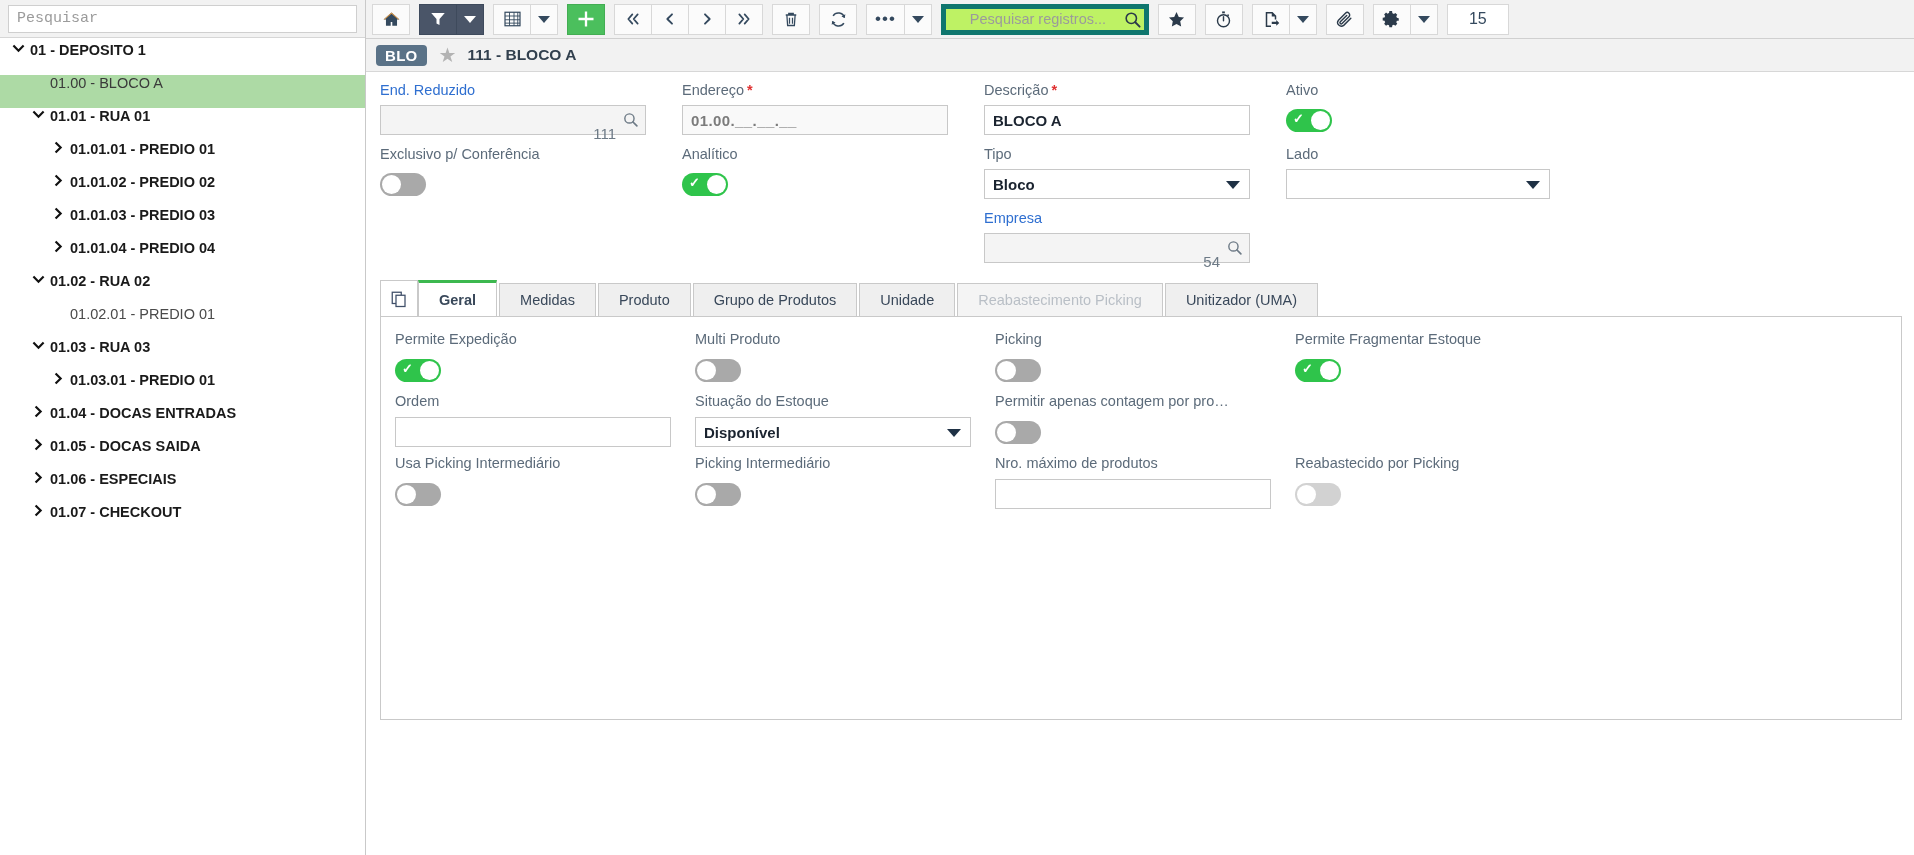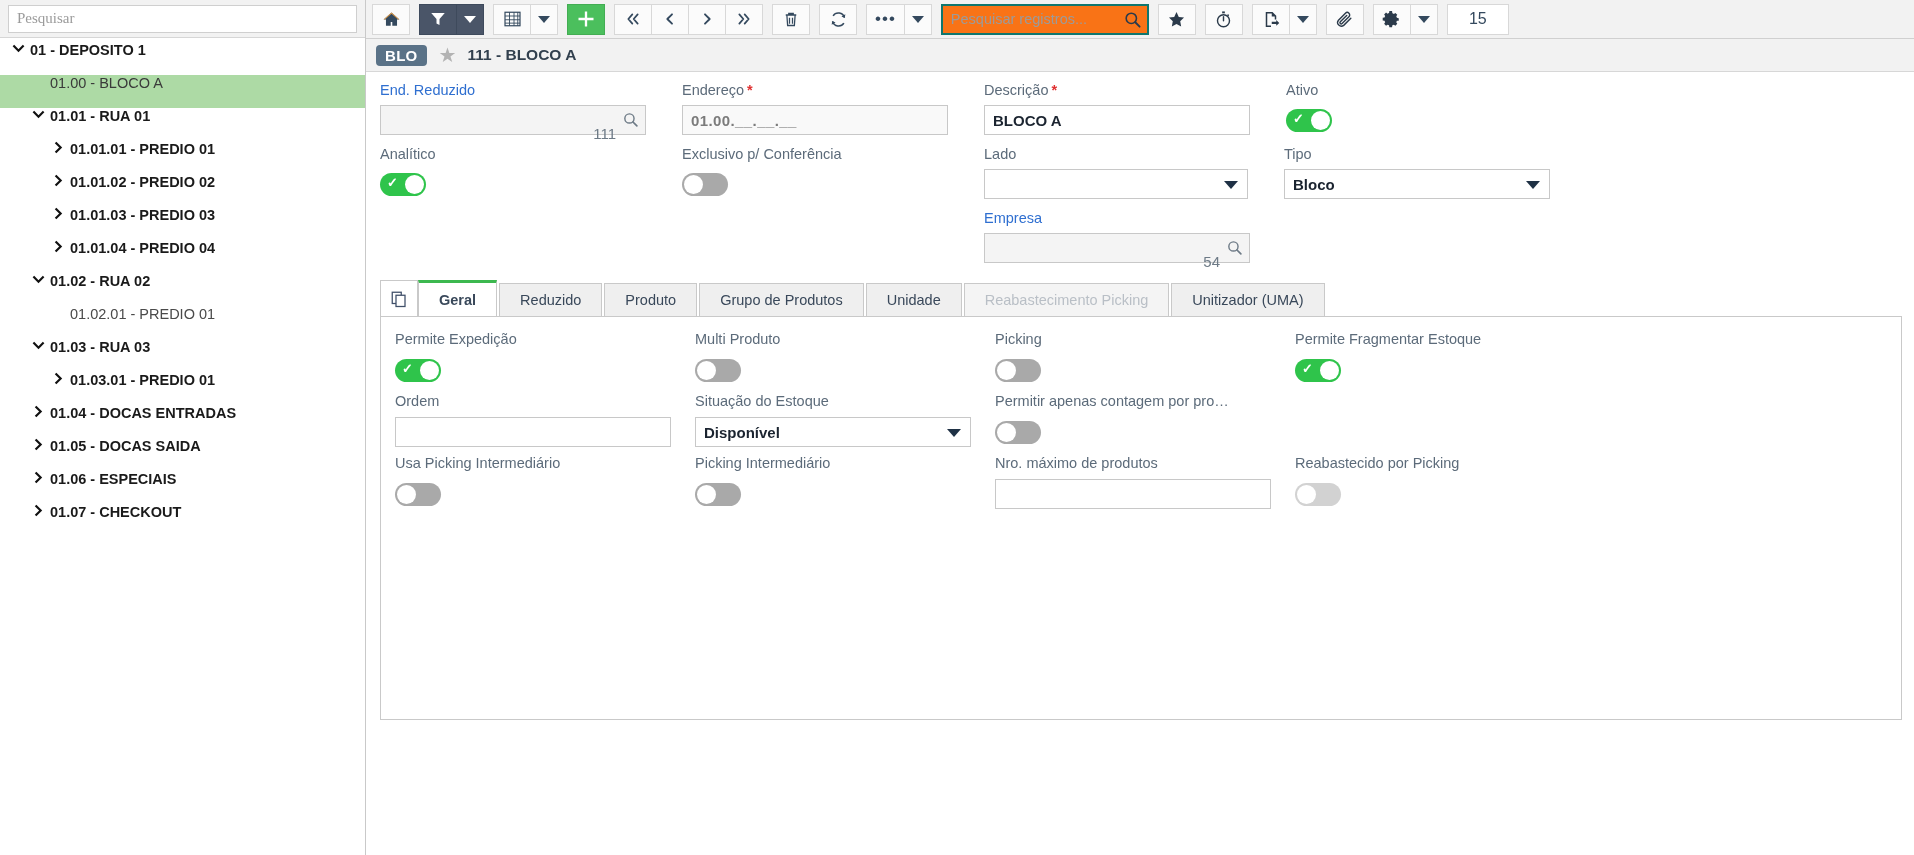--- a/index.html
+++ b/index.html
@@ -26,21 +26,21 @@
     background: #f2f2f2;
     border-bottom: 1px solid #d6d6d6;
     display: flex; align-items: center;
     padding: 0 8px;
   }
   .sidebar-search {
     width: 100%; height: 28px;
     border: 1px solid #cfcfcf;
     background: #fff;
     font-size: 15px;
-    font-family: Liberation Serif, serif;
+    font-family: Liberation Mono, monospace;
     color: #3b4a5a;
     padding: 0 8px;
     outline: none;
   }
   .sidebar-search::placeholder { color: #9b9b9b; }
   .tree { flex: 1; overflow: hidden; padding-top: 4px; }
   .tree-node {
     display: flex; align-items: flex-start;
     height: 33px;
     font-size: 14.5px;
@@ -97,26 +97,26 @@
     border-left: 6px solid transparent;
     border-right: 6px solid transparent;
     border-top: 7px solid #34495e;
   }
   .tbtn.dark .caret-tri { border-top-color: #fff; }
   .search-records {
     position: relative; margin-right: 9px;
   }
   .search-records input {
     width: 208px; height: 31px;
-    border: 2px solid #0f766e;
-    background: #f97316;
+    border: 5px solid #0f766e;
+    background: #bef264;
     font-size: 14.5px;
     font-family: "Liberation Sans", sans-serif;
     color: #3b4a5a;
-    padding: 0 32px 0 8px;
+    padding: 0 32px 0 24px;
     outline: none;
   }
   .search-records input::placeholder { color: #9b9b9b; }
   .search-records .mag {
     position: absolute; right: 7px; top: 6px;
     pointer-events: none;
   }
   .page-num {
     height: 31px; width: 62px;
     border: 1px solid #d8d8d8; background: #fff;
@@ -618,50 +618,50 @@
             <span class="toggle on">
                 <span class="knob"></span>
               </span>
           </div>
         </div>
       </div>
 
       <div class="row-gap"></div>
 
       <div class="form-row">
+        <div class="fcol c2">
+          <div class="flabel">Exclusivo p/ Conferência</div>
+          <div class="tg-slot">
+            <span class="toggle">
+                <span class="knob"></span>
+              </span>
+          </div>
+        </div>
+
         <div class="fcol c1">
           <div class="flabel">Analítico</div>
           <div class="tg-slot">
             <span class="toggle on">
                 <span class="knob"></span>
               </span>
           </div>
         </div>
 
-        <div class="fcol c2">
-          <div class="flabel">Exclusivo p/ Conferência</div>
-          <div class="tg-slot">
-            <span class="toggle">
-                <span class="knob"></span>
-              </span>
+        <div class="fcol c3">
+          <div class="flabel">Tipo</div>
+          <div class="sel-wrap">
+            <input class="fld" type="text" readonly="" value="Bloco" style="">
+            <span class="sel-tri"></span>
           </div>
         </div>
 
         <div class="fcol c4">
           <div class="flabel">Lado</div>
           <div class="sel-wrap">
             <input class="fld" type="text" readonly="" value="" style="">
-            <span class="sel-tri"></span>
-          </div>
-        </div>
-
-        <div class="fcol c3">
-          <div class="flabel">Tipo</div>
-          <div class="sel-wrap">
-            <input class="fld" type="text" readonly="" value="Bloco" style="">
             <span class="sel-tri"></span>
           </div>
         </div>
       </div>
 
       <div class="row-gap"></div>
 
       <div class="form-row">
         <div class="fcol c1"></div>
         <div class="fcol c2"></div>
@@ -683,21 +683,21 @@
 
       <div class="tabs-outer">
         <div class="tabs-strip" id="tabs-strip">
           <div class="tab-copy">
             <svg width="18" height="18" viewBox="0 0 24 24">
                 <rect x="3" y="3" width="12" height="15" fill="none" stroke="#40506a" stroke-width="1.7"></rect>
                 <rect x="8" y="7" width="12" height="15" fill="#fff" stroke="#40506a" stroke-width="1.7"></rect>
               </svg>
           </div>
         <div class="tab active">Geral</div>
-            <div class="tab">Reduzido</div>
+            <div class="tab">Medidas</div>
             <div class="tab">Produto</div>
             <div class="tab">Grupo de Produtos</div>
             <div class="tab">Unidade</div>
             <div class="tab disabled">Reabastecimento Picking</div>
             <div class="tab">Unitizador (UMA)</div>
           </div>
         <div class="tab-panel">
 
           <div class="form-row">
             <div class="fcol">

